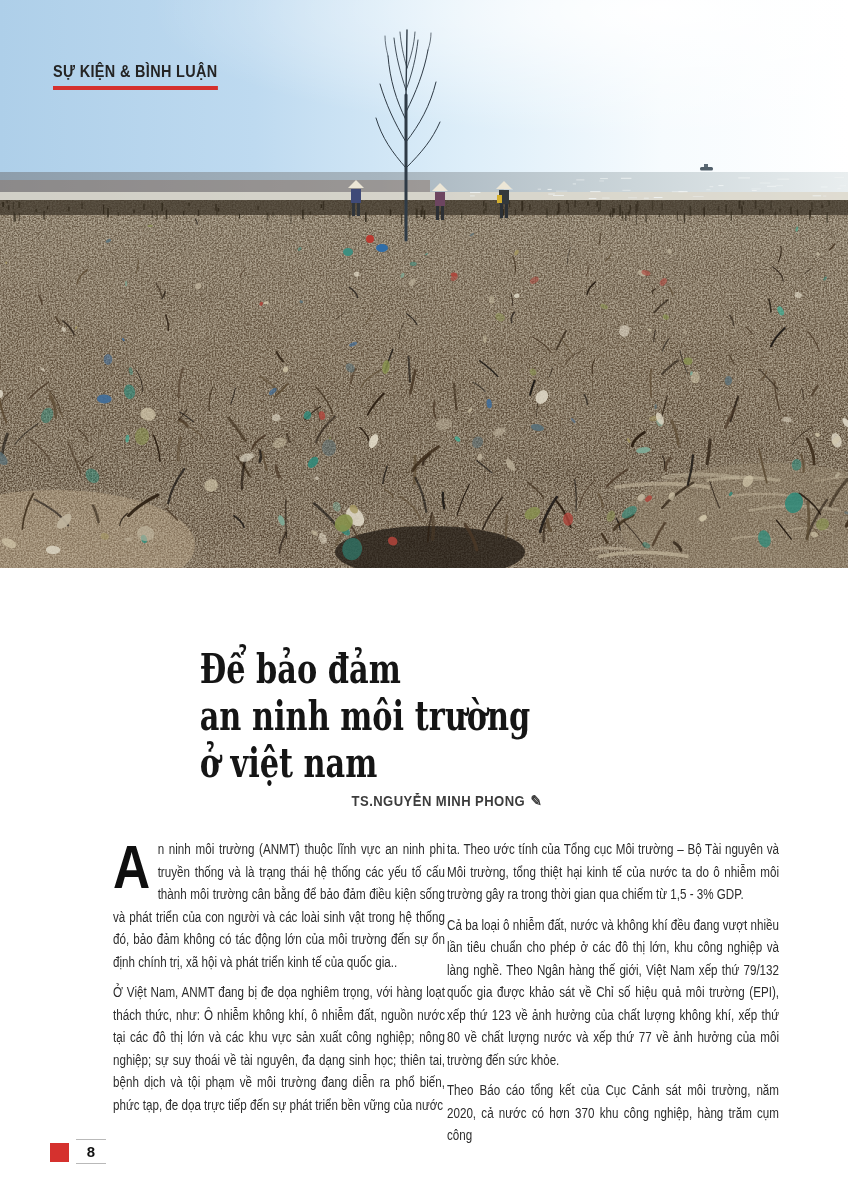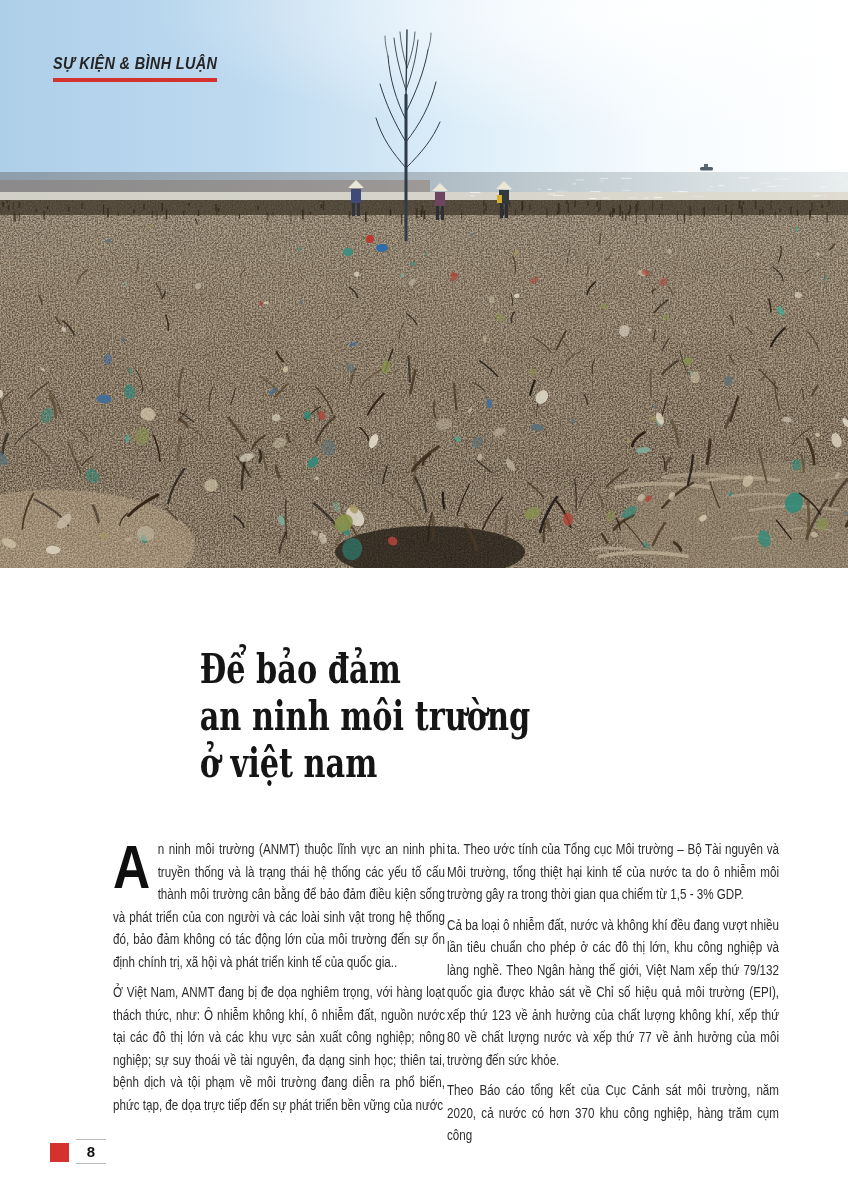--- a/index.html
+++ b/index.html
@@ -3,21 +3,21 @@
 <meta charset="utf-8">
 <style>
   html,body{margin:0;padding:0;background:#ffffff;}
   .page{position:relative;width:848px;height:1200px;background:#ffffff;overflow:hidden;
         font-family:"Liberation Sans",sans-serif;}
 
   
   .photo{position:absolute;left:0;top:0;width:848px;height:568px;}
 
   
-  .section-header{position:absolute;left:53px;top:54px;z-index:5;font-style:italic;}
+  .section-header{position:absolute;left:53px;top:62px;z-index:5;}
   .section-header .inner{transform:scaleX(.85);transform-origin:0 0;display:inline-block;}
   .section-label{font-size:17px;font-weight:700;letter-spacing:.4px;color:#242424;white-space:nowrap;}
   .section-underline{height:4px;margin-top:4px;width:100%;}
 
   
   .title-block{position:absolute;left:113px;top:646px;width:667px;text-align:left;}
   .title-inner{transform:scaleX(.74);transform-origin:50% 0;
                font-family:"DejaVu Serif",serif;font-weight:700;
                font-size:41px;line-height:47px;color:#151515;}
   .byline{position:absolute;left:113px;top:792px;width:667px;text-align:center;}
@@ -634,20 +634,25 @@
   </div>
 
   <div class="title-block">
     <div class="title-inner">
       <div>Để bảo đảm</div>
       <div>an ninh môi trường</div>
       <div>ở việt nam</div>
     </div>
   </div>
 
+  <div class="byline">
+    <span class="inner">
+      <span>TS.NGUYỄN MINH PHONG</span><span class="pen-icon">✎</span>
+    </span>
+  </div>
 
   <div class="col col-left">
     <p><span class="dropcap">A</span><span>n ninh môi trường (ANMT) thuộc lĩnh vực an ninh phi truyền thống và là trạng thái hệ thống các yếu tố cấu thành môi trường cân bằng để bảo đảm điều kiện sống và phát triển của con người và các loài sinh vật trong hệ thống đó, bảo đảm không có tác động lớn của môi trường đến sự ổn định chính trị, xã hội và phát triển kinh tế của quốc gia..</span></p>
     <p>Ở Việt Nam, ANMT đang bị đe dọa nghiêm trọng, với hàng loạt thách thức, như: Ô nhiễm không khí, ô nhiễm đất, nguồn nước tại các đô thị lớn và các khu vực sản xuất công nghiệp; nông nghiệp; sự suy thoái về tài nguyên, đa dạng sinh học; thiên tai, bệnh dịch và tội phạm về môi trường đang diễn ra phổ biến, phức tạp, đe dọa trực tiếp đến sự phát triển bền vững của nước</p>
   </div>
 
   <div class="col col-right">
     <p>ta. Theo ước tính của Tổng cục Môi trường – Bộ Tài nguyên và Môi trường, tổng thiệt hại kinh tế của nước ta do ô nhiễm môi trường gây ra trong thời gian qua chiếm từ 1,5 - 3% GDP.</p>
     <p>Cả ba loại ô nhiễm đất, nước và không khí đều đang vượt nhiều lần tiêu chuẩn cho phép ở các đô thị lớn, khu công nghiệp và làng nghề. Theo Ngân hàng thế giới, Việt Nam xếp thứ 79/132 quốc gia được khảo sát về Chỉ số hiệu quả môi trường (EPI), xếp thứ 123 về ảnh hưởng của chất lượng không khí, xếp thứ 80 về chất lượng nước và xếp thứ 77 về ảnh hưởng của môi trường đến sức khỏe.</p>
     <p>Theo Báo cáo tổng kết của Cục Cảnh sát môi trường, năm 2020, cả nước có hơn 370 khu công nghiệp, hàng trăm cụm công</p>

